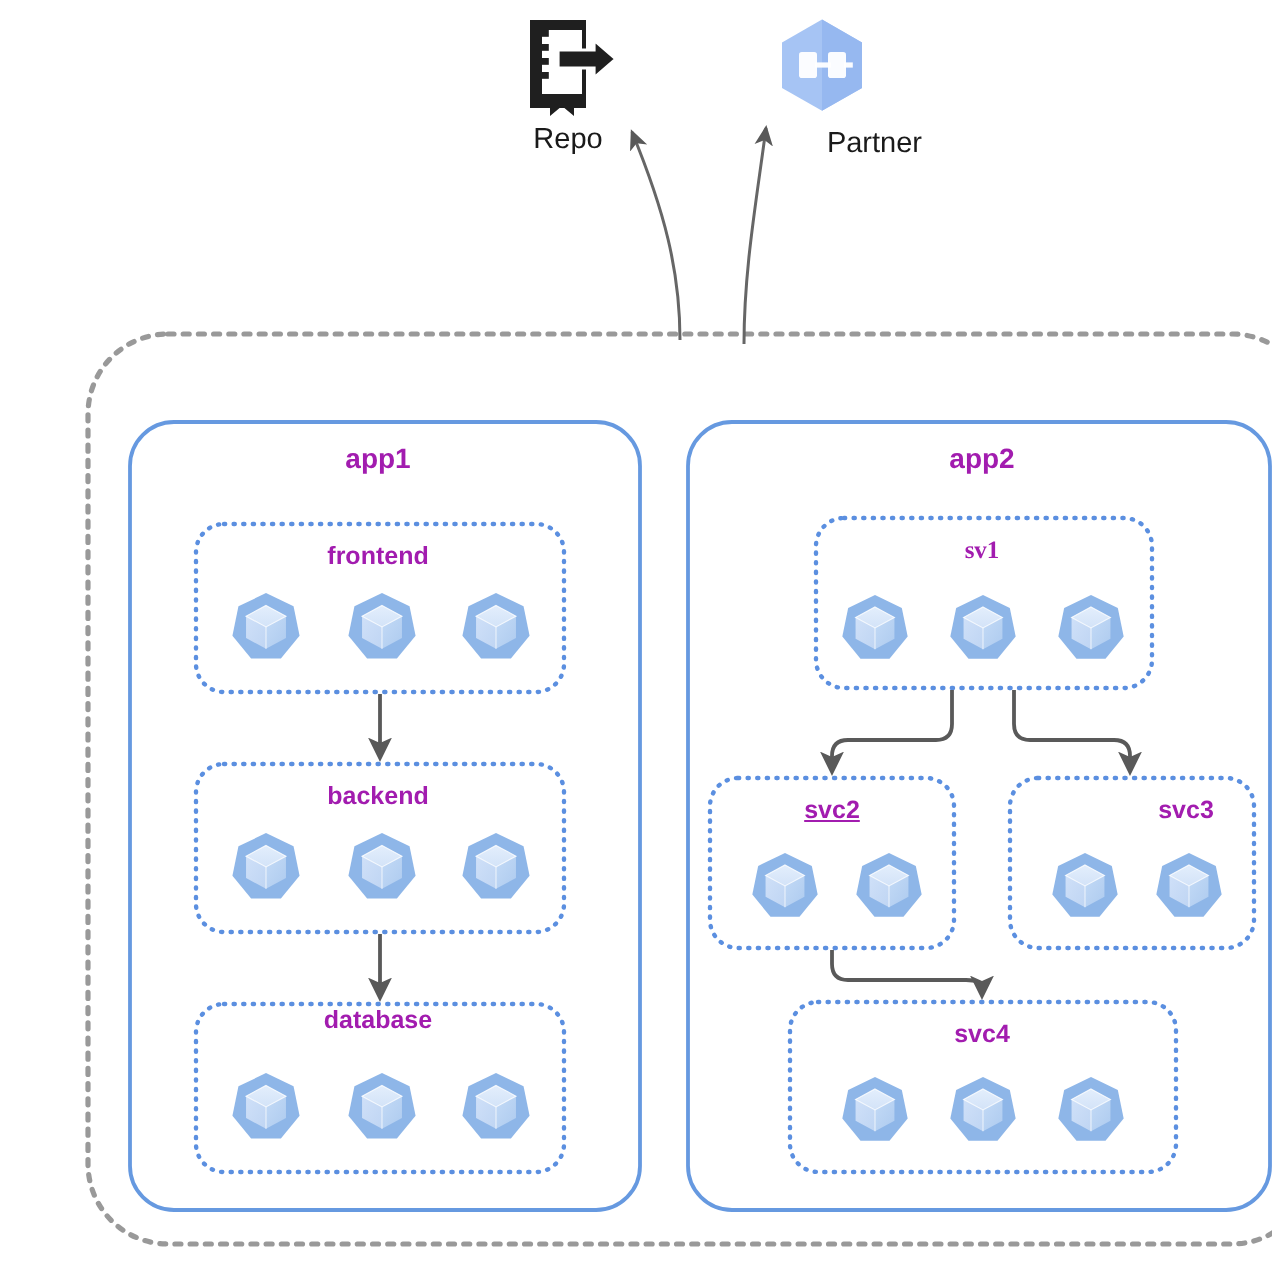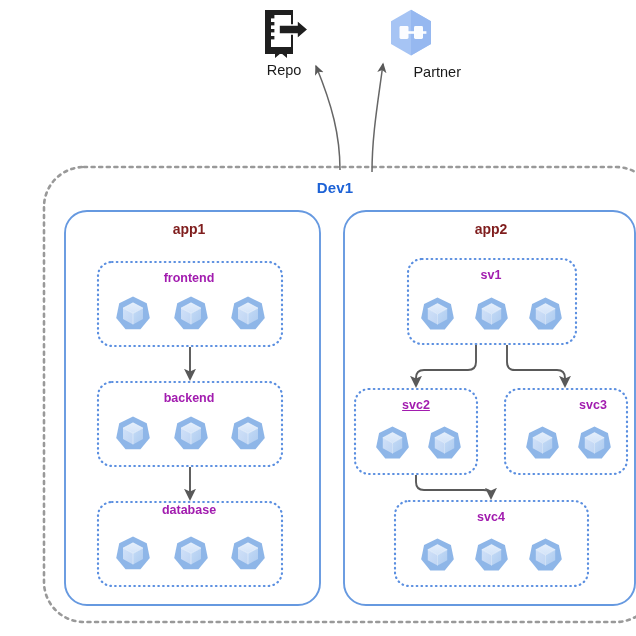--- a/index.html
+++ b/index.html
@@ -41,21 +41,21 @@
   }
   .lbl-env {
     font-size: 15px;
     font-weight: bold;
     color: #1d62d6;
     letter-spacing: .2px;
   }
   .lbl-app {
     font-size: 14px;
     font-weight: bold;
-    color: #7f1d1d;
+    color: #a21caf;
   }
   .lbl-svc {
     font-size: 12.5px;
     font-weight: bold;
     color: #a21caf;
   }
 </style>
 </head>
 <body>
 
@@ -187,27 +187,26 @@
       <rect x="10.5" y="17" width="9" height="13" rx="1.4" fill="#ffffff" opacity="0.95"></rect>
       <rect x="25" y="17" width="9" height="13" rx="1.4" fill="#ffffff" opacity="0.95"></rect>
       <rect x="18.5" y="22.2" width="8" height="2.6" fill="#ffffff" opacity="0.95"></rect>
       <rect x="33" y="22.2" width="4.4" height="2.6" fill="#ffffff" opacity="0.95"></rect>
     </g>
   </svg>
 
   <div class="lbl lbl-ext" style="left:202px; top:62px; width:100px;">Repo</div>
   <div class="lbl lbl-ext" style="left:329px; top:64px; width:100px;text-align:right;">Partner</div>
 
-  <div class="lbl lbl-env" style="left:253px; top:179px; width:100px;">Dev1</div>
 
   <div class="lbl lbl-app" style="left:107px; top:221px; width:100px;">app1</div>
   <div class="lbl lbl-app" style="left:409px; top:221px; width:100px;">app2</div>
 
   <div class="lbl lbl-svc" style="left:107px; top:271px; width:100px;">frontend</div>
   <div class="lbl lbl-svc" style="left:107px; top:391px; width:100px;">backend</div>
   <div class="lbl lbl-svc" style="left:107px; top:503px; width:100px;">database</div>
 
-  <div class="lbl lbl-svc" style="left:409px; top:268px; width:100px;">sv1</div>
+  <div class="lbl lbl-svc" style="left:409px; top:268px; width:100px;font-family:Liberation Serif, serif;">sv1</div>
   <div class="lbl lbl-svc" style="left:334px; top:398px; width:100px;text-decoration:underline;">svc2</div>
   <div class="lbl lbl-svc" style="left:511px; top:398px; width:100px;">svc3</div>
   <div class="lbl lbl-svc" style="left:409px; top:510px; width:100px;">svc4</div>
 
 </div>
 
 </body></html>

